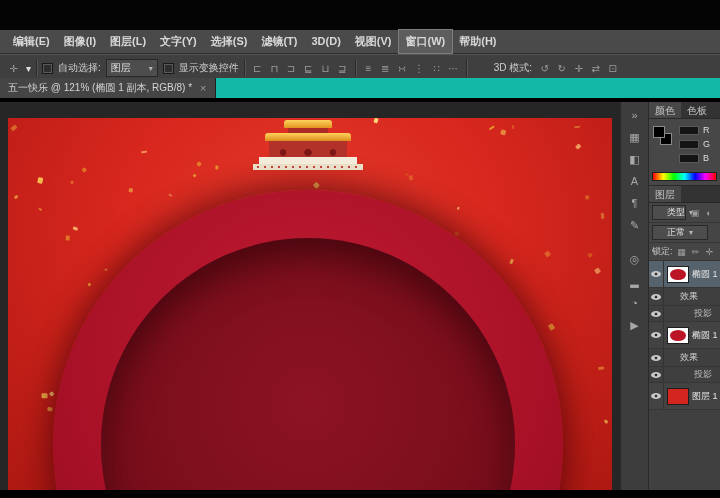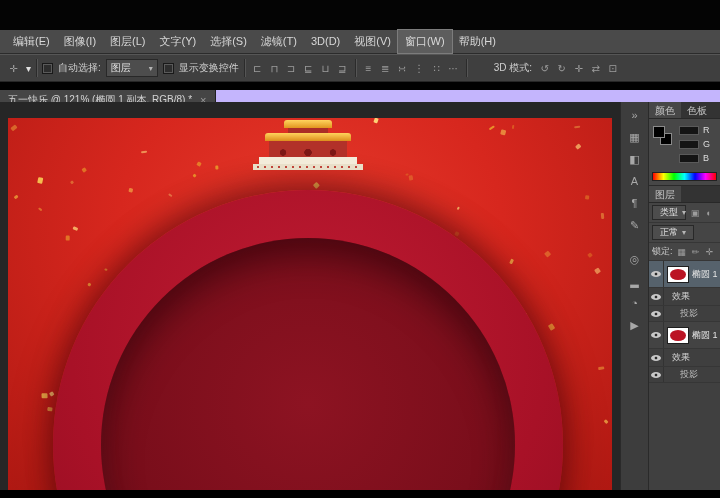--- a/index.html
+++ b/index.html
@@ -9,43 +9,43 @@
     font-family:"Liberation Sans","DejaVu Sans",sans-serif;
     -webkit-font-smoothing:antialiased; cursor:default;
   }
   
   .titlebar { position:absolute; left:0; top:0; width:720px; height:30px; background:#040404; }
   .menubar {
     position:absolute; left:0; top:30px; width:720px; height:24px;
     background:#4a4a4a; border-bottom:1px solid #2b2b2b;
     display:flex; align-items:stretch; padding-left:6px;
   }
-  .menu-item { padding:4px 7px; font-size:11px; color:#d8d8d8; line-height:15px; white-space:nowrap; }
+  .menu-item { padding:4px 7px; font-size:11px; color:#d8d8d8; line-height:15px; white-space:nowrap;font-weight:bold; }
   .menu-item.active { background:#5d5d5d; outline:1px solid #7c7c7c; }
   .optionsbar {
     position:absolute; left:0; top:54px; width:720px; height:28px;
     background:#3f3f3f; border-top:1px solid #565656; border-bottom:1px solid #262626;
     display:flex; align-items:center; gap:5px; padding:0 6px; font-size:10px; color:#cfcfcf;
     white-space:nowrap; overflow:hidden;
   }
   .v-div { width:1px; height:18px; background:#2b2b2b; box-shadow:1px 0 0 #555; flex:none; }
   .cb { width:11px; height:11px; background:#2d2d2d; border:1px solid #191919; box-shadow:inset 0 0 0 1px #5a5a5a; flex:none; }
   .dd {
     display:inline-flex; align-items:center; justify-content:space-between; gap:4px;
     background:#4d4d4d; border:1px solid #282828; padding:1px 4px; min-width:52px;
     color:#e0e0e0; font-size:10px;
   }
   .dd .arrow { font-size:8px; color:#b5b5b5; }
   .icon-group { display:inline-flex; gap:2px; flex:none; }
   .mini-icon { width:15px; height:15px; line-height:15px; text-align:center; color:#9d9d9d; font-size:10px; flex:none; }
   .mini-icon.sm { width:12px; height:12px; line-height:12px; font-size:9px; }
   .gap-3d { margin-left:22px; }
   .tabbar {
-    position:absolute; left:0; top:90px; width:720px; height:20px;
-    background:#c4b5fd; display:flex; align-items:stretch;
+    position:absolute; left:0; top:78px; width:720px; height:20px;
+    background:#14b8a6; display:flex; align-items:stretch;
   }
   .doc-tab {
     background:#454545; border-right:1px solid #1f1f1f;
     padding:0 8px; font-size:10px; color:#d4d4d4;
     display:flex; align-items:center; gap:8px; white-space:nowrap;
   }
   .doc-tab .close { color:#9a9a9a; font-size:11px; }
   
   .workspace { position:absolute; left:0; top:102px; width:720px; height:388px; }
   .canvas-area { position:absolute; left:0; top:0; width:620px; height:388px; background:#262626; }
@@ -103,41 +103,41 @@
   .fg { left:0; top:0; z-index:2; } .bgsw { left:7px; top:7px; }
   .chan-rows { position:absolute; left:30px; top:6px; display:flex; flex-direction:column; gap:4px; }
   .chan-row { display:flex; align-items:center; gap:4px; }
   .chan-box { width:20px; height:9px; background:#141414; border:1px solid #5a5a5a; }
   .chan-letter { font-size:9px; color:#ddd; }
   .rainbow { position:absolute; left:3px; right:3px; bottom:4px; height:9px; border:1px solid #222;
     background:linear-gradient(90deg,#f00,#ff0,#0f0,#0ff,#00f,#f0f,#f00); }
   .l-row { height:20px; flex:none; display:flex; align-items:center; gap:3px; padding:0 3px;
     background:#454545; border-bottom:1px solid #363636; font-size:9px; color:#ccc; white-space:nowrap; }
   .l-row.lock { height:18px; }
-  .dd-sm { min-width:34px; padding:0 7px; font-size:9px; }
+  .dd-sm { min-width:34px; padding:0 14px; font-size:9px; }
   .layer-list { flex:1; background:#404040; overflow:hidden; }
   .layer-row { display:flex; align-items:center; height:27px; background:#434343; border-bottom:1px solid #363636; overflow:hidden; }
   .layer-row.fx { height:18px; background:#3f3f3f; }
   .layer-row.fx-item { height:16px; background:#3f3f3f; }
   .layer-row.selected { background:#56626c; }
   .eye-cell { width:15px; align-self:stretch; border-right:1px solid #333; display:flex; align-items:center; justify-content:center; flex:none; }
   .eye { width:10px; height:6px; border-radius:50%;
     background:radial-gradient(circle at 50% 50%, #2b2b2b 0 1.5px, #c9c9c9 1.6px); }
   .thumb { width:22px; height:17px; margin:0 3px; border:1px solid #1e1e1e; background:#fff; position:relative; flex:none; }
   .thumb.red-circle::after { content:""; position:absolute; inset:2px; border-radius:50%; background:#bb1424; }
   .thumb.red { background:#d4251f; }
   .thumb.white { background:#fcfcfc; }
   .thumb.photo {
     background-image:linear-gradient(45deg,#bbb 25%,transparent 25%,transparent 75%,#bbb 75%),
                      linear-gradient(45deg,#bbb 25%,#eee 25%,#eee 75%,#bbb 75%);
     background-size:6px 6px; background-position:0 0,3px 3px; }
   .thumb.photo::after { content:""; position:absolute; left:3px; top:3px; right:8px; bottom:4px; background:#d0382a; }
   .layer-label { font-size:9px; color:#e4e4e4; overflow:hidden; white-space:nowrap; }
-  .fx-label { font-size:9px; color:#d2d2d2; margin-left:8px; }
-  .layer-row.fx-item .fx-label { margin-left:16px; color:#bfbfbf; }
+  .fx-label { font-size:9px; color:#d2d2d2; margin-left:16px; }
+  .layer-row.fx-item .fx-label { margin-left:30px; color:#bfbfbf; }
   
   .bottombar { position:absolute; left:0; top:490px; width:720px; height:8px; background:#000; }
 </style>
 </head>
 <body>
 
 <div class="titlebar"></div>
 
 <div class="menubar">
     <div class="menu-item">编辑(E)</div>
@@ -415,17 +415,24 @@
             <span class="eye"></span>
           </span>
           <span class="fx-label">效果</span>
         </div>
         <div class="layer-row fx-item">
           <span class="eye-cell">
             <span class="eye"></span>
           </span>
           <span class="fx-label">投影</span>
         </div>
+        <div class="layer-row layer">
+          <span class="eye-cell">
+            <span class="eye"></span>
+          </span>
+          <span class="thumb red"></span>
+          <span class="layer-label">图层 1</span>
+        </div>
       </div>
   </div>
 </div>
 
 <div class="bottombar"></div>
 
 </body></html>

